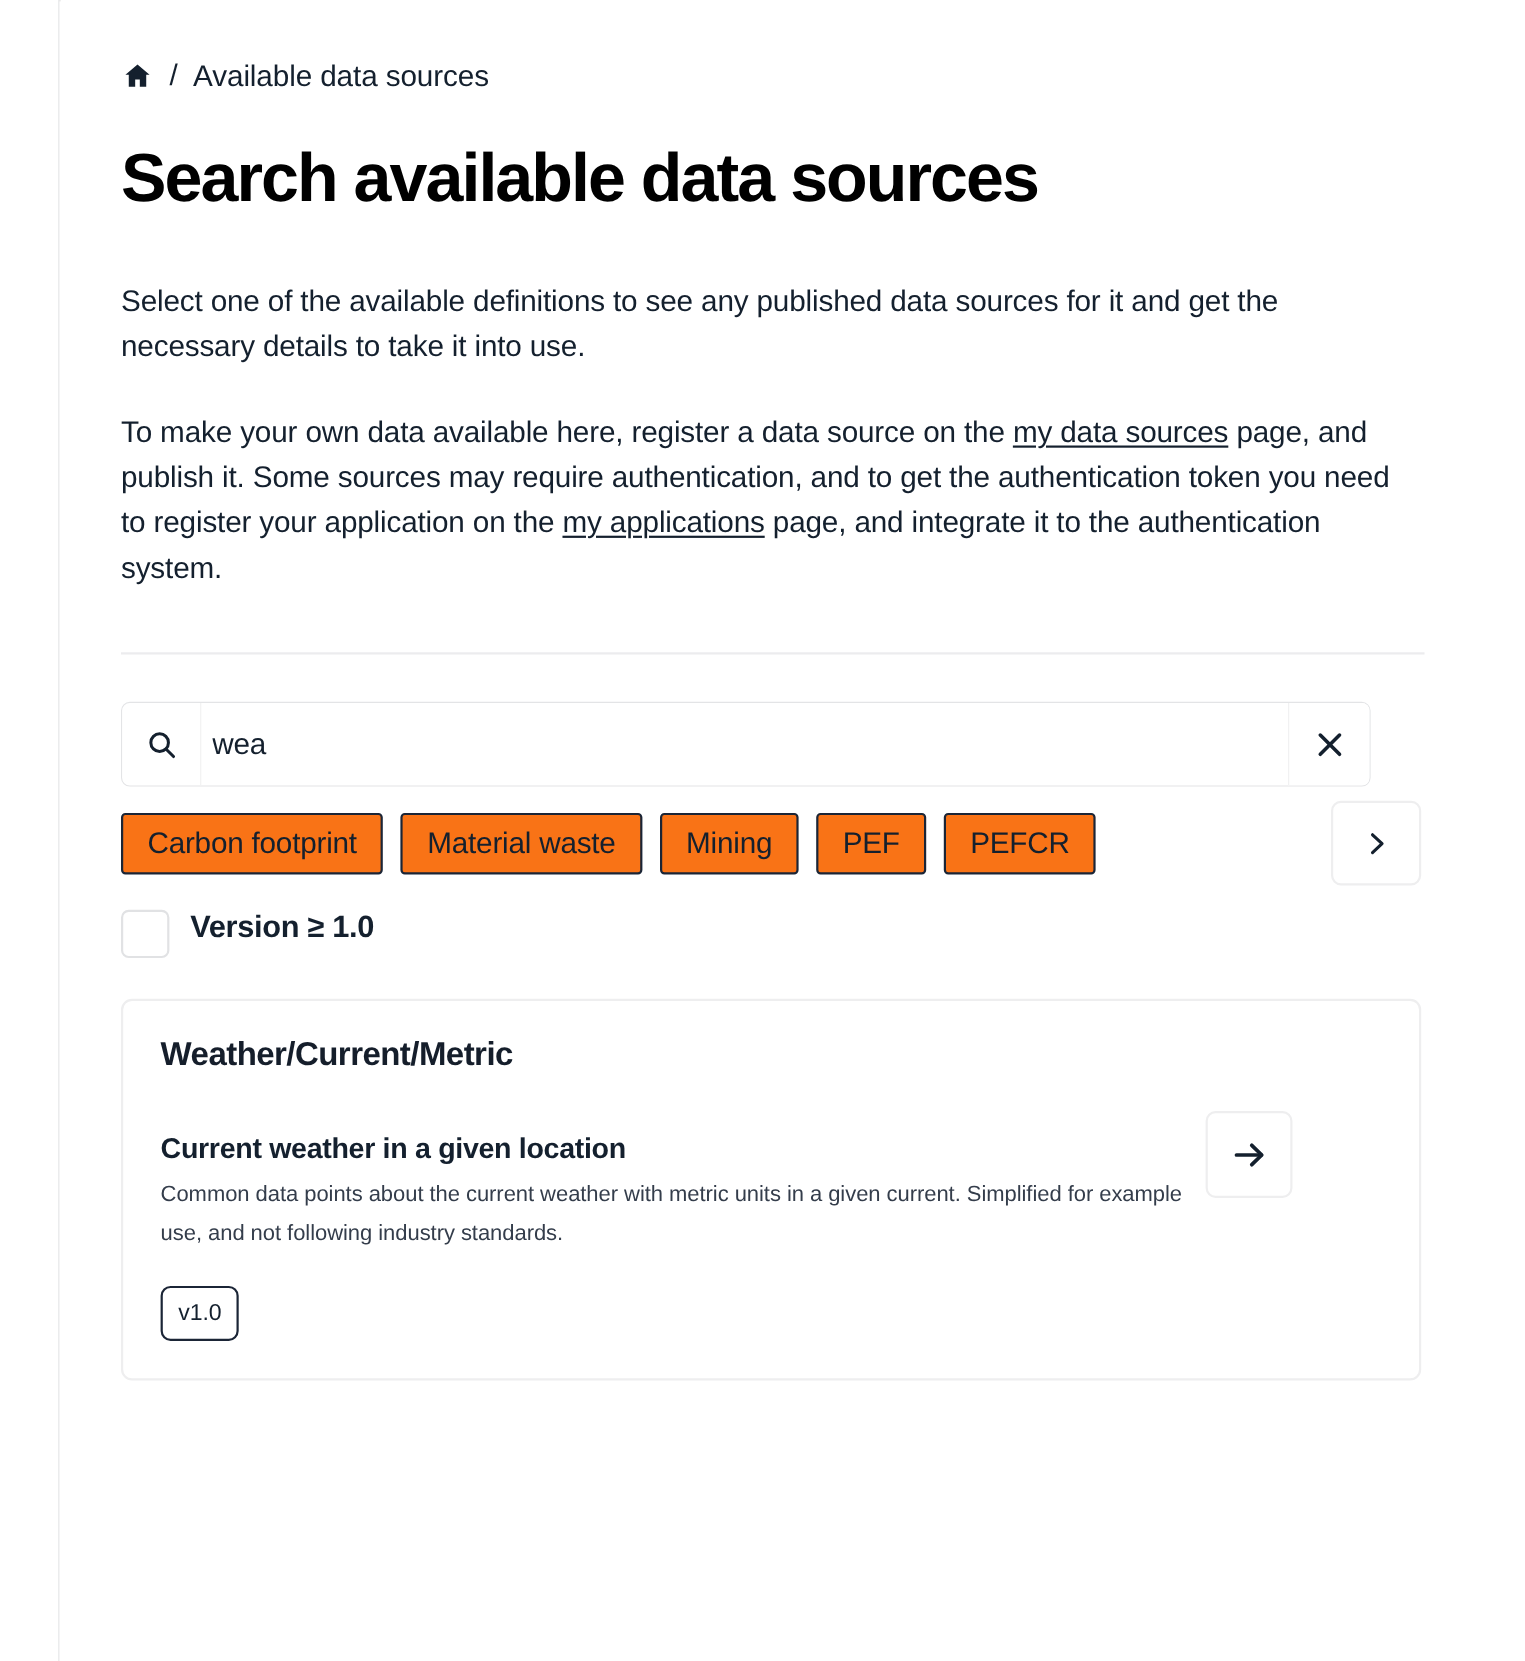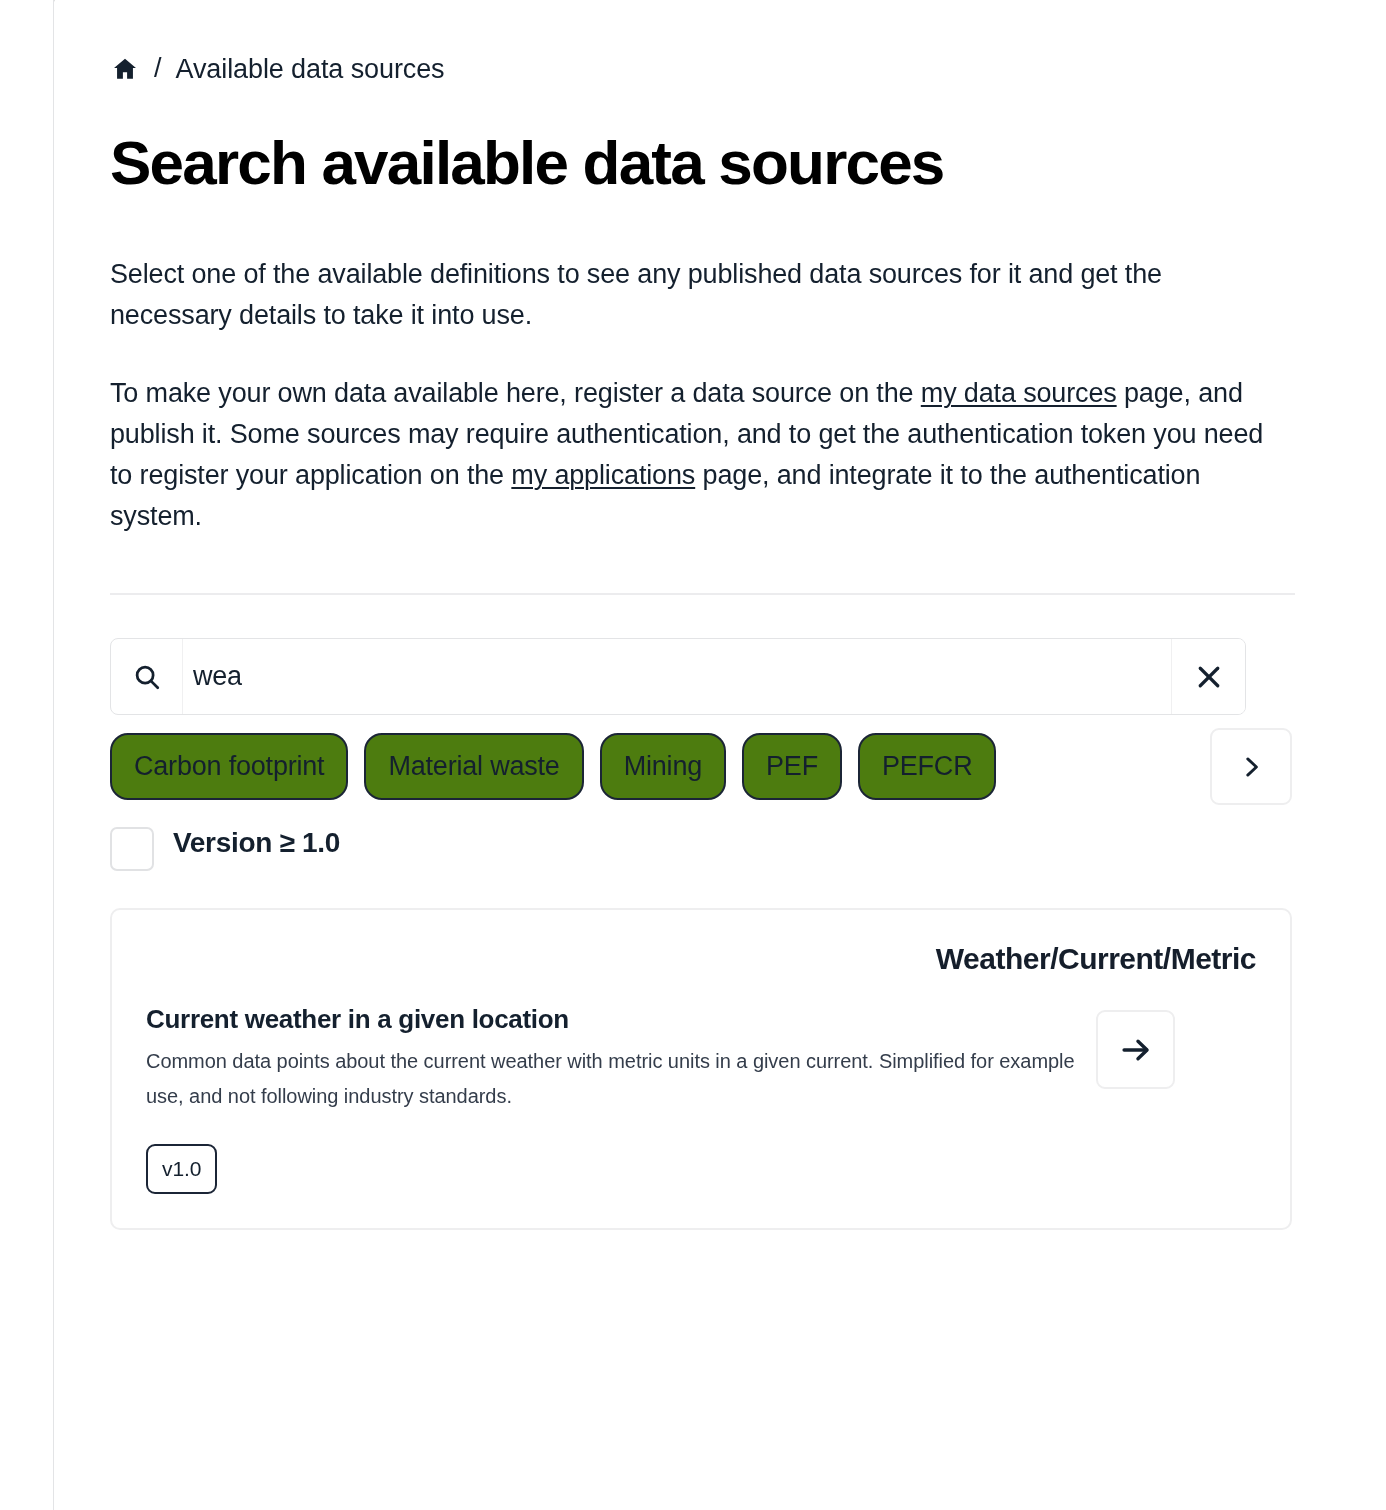--- a/index.html
+++ b/index.html
@@ -158,26 +158,26 @@
   
   .chip-row {
     margin-top: 13px;
     display: flex;
     align-items: center;
     gap: 16px;
     width: 1182px;
   }
   .chip {
     border: 2px solid #1b2536;
-    border-radius: 18px;
-    background: #4d7c0f;
+    border-radius: 4px;
+    background: #f97316;
     font-family: "Liberation Sans", sans-serif;
     font-size: 27px;
     color: #14202e;
-    height: 67px;
+    height: 56px;
     padding: 0 22px;
     display: inline-flex;
     align-items: center;
     justify-content: center;
     cursor: pointer;
     letter-spacing: -0.2px;
     white-space: nowrap;
   }
   .chip-next {
     margin-left: auto;
@@ -226,29 +226,28 @@
     background: #ffffff;
     padding: 32px 34px 34px 34px;
     position: relative;
   }
   .card-title {
     font-size: 30px;
     font-weight: 800;
     letter-spacing: -0.5px;
     color: #151e2b;
     margin: 0;
-    text-align: right;
   }
   .card-body-row {
     display: flex;
     align-items: flex-start;
     gap: 20px;
     margin-top: 28px;
   }
-  .card-texts { flex: 1 1 auto; max-width: 930px; }
+  .card-texts { flex: 1 1 auto; max-width: 930px; margin-top: 25px; }
   .card-subtitle {
     font-size: 26px;
     font-weight: 700;
     color: #14202e;
     margin: 0;
     letter-spacing: -0.3px;
   }
   .card-desc {
     font-size: 20px;
     line-height: 1.75;

